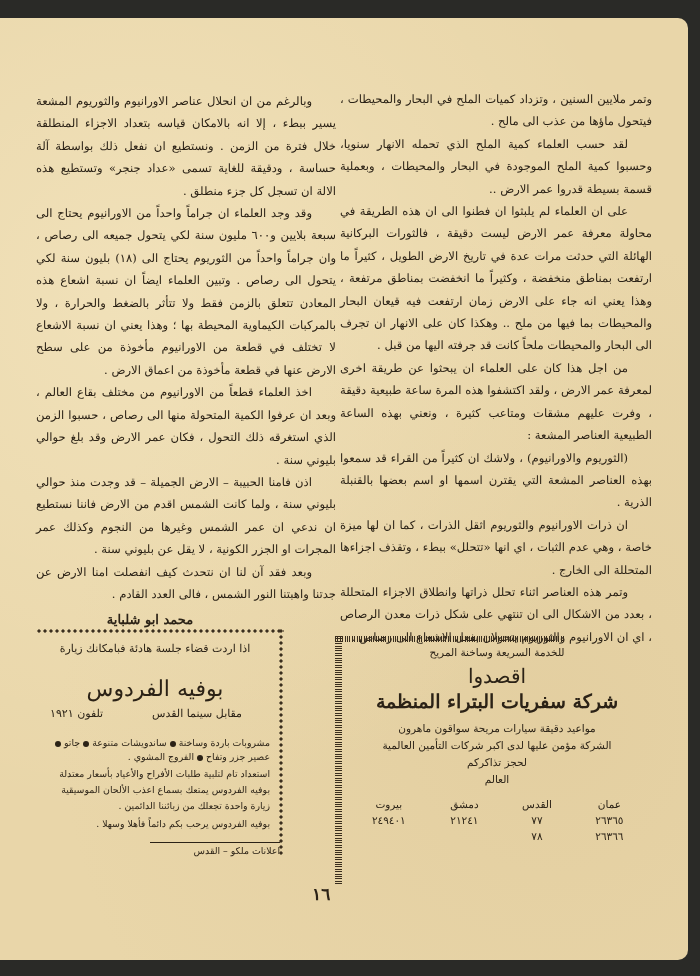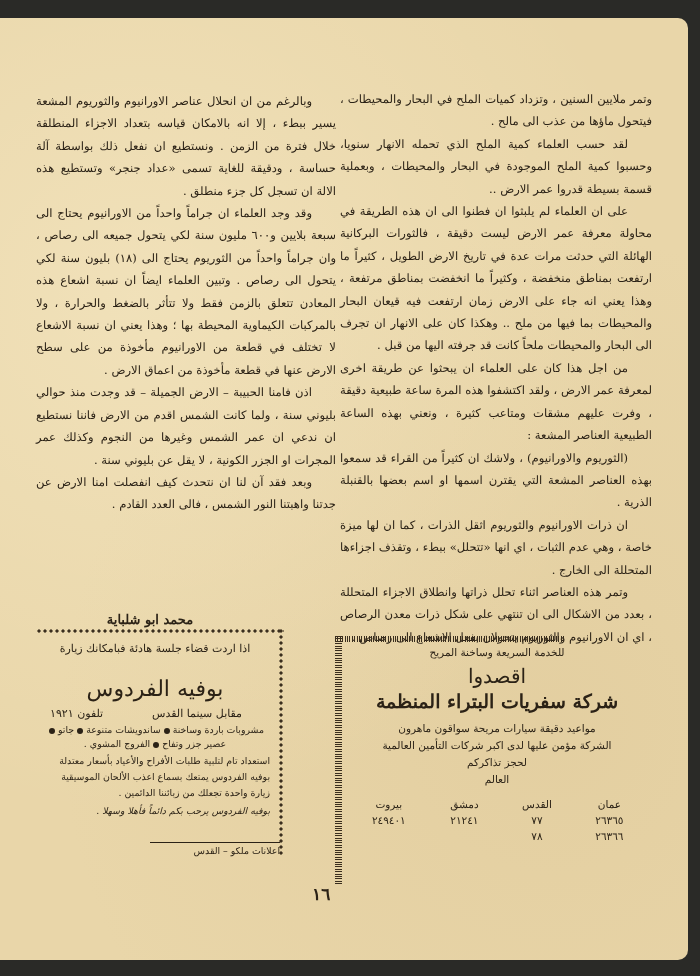--- a/index.html
+++ b/index.html
@@ -46,24 +46,24 @@
     }
     .chain-right {
       position: absolute; top: 0; right: 0; width: 6px; bottom: 0;
       background-image: radial-gradient(circle, #3a2e1e 1.4px, transparent 1.8px);
       background-size: 6px 6px;
     }
     .ad-buffet .inner { position: absolute; left: 4px; right: 14px; top: 10px; }
     .ad-buffet .intro { font-size: 11px; margin: 4px 0 21px; }
     .ad-buffet .brand { font-size: 22px; font-weight: normal; margin: 8px 0 6px; letter-spacing: 1px; }
     .ad-buffet .addr-row { display: flex; justify-content: space-between; font-size: 11px; padding: 0 28px 0 10px; }
-    .ad-buffet .menu { font-size: 9.4px; line-height: 14px; margin-top: 3px; }
+    .ad-buffet .menu { font-size: 9.4px; line-height: 14px; text-align: right; margin-top: 16px; }
     .ad-buffet .dot { display: inline-block; width: 6px; height: 6px; background: #2b2216; border-radius: 50%; margin: 0 3px; vertical-align: middle; }
     .ad-buffet .promo { font-size: 9.4px; line-height: 16px; text-align: right; margin-top: 2px; }
-    .ad-buffet .welcome { font-size: 9.4px; text-align: right; margin-top: 4px; font-style: italic; }
+    .ad-buffet .welcome { font-size: 9.4px; text-align: right; margin-top: 4px; }
     .ad-buffet .credit {
       position: absolute; right: 4px; top: 214px; width: 130px;
       border-top: 1.5px solid #2b2216; font-size: 9.4px; text-align: right; padding-top: 2px;
     }
 
     
     .ad-travel {
       position: absolute; left: 335px; top: 618px;
       width: 320px; height: 248px;
       direction: rtl; text-align: center;
@@ -100,20 +100,21 @@
     <p>على ان العلماء لم يلبثوا ان فطنوا الى ان هذه الطريقة في محاولة معرفة عمر الارض ليست دقيقة ، فالثورات البركانية الهائلة التي حدثت مرات عدة في تاريخ الارض الطويل ، كثيراً ما ارتفعت بمناطق منخفضة ، وكثيراً ما انخفضت بمناطق مرتفعة ، وهذا يعني انه جاء على الارض زمان ارتفعت فيه قيعان البحار والمحيطات بما فيها من ملح .. وهكذا كان على الانهار ان تجرف الى البحار والمحيطات ملحاً كانت قد جرفته اليها من قبل .</p>
     <p>من اجل هذا كان على العلماء ان يبحثوا عن طريقة اخرى لمعرفة عمر الارض ، ولقد اكتشفوا هذه المرة ساعة طبيعية دقيقة ، وفرت عليهم مشقات ومتاعب كثيرة ، ونعني بهذه الساعة الطبيعية العناصر المشعة :</p>
     <p>(الثوريوم والاورانيوم) ، ولاشك ان كثيراً من القراء قد سمعوا بهذه العناصر المشعة التي يقترن اسمها او اسم بعضها بالقنبلة الذرية .</p>
     <p>ان ذرات الاورانيوم والثوريوم اثقل الذرات ، كما ان لها ميزة خاصة ، وهي عدم الثبات ، اي انها «تتحلل» ببطء ، وتقذف اجزاءها المتحللة الى الخارج .</p>
     <p>وتمر هذه العناصر اثناء تحلل ذراتها وانطلاق الاجزاء المتحللة ، بعدد من الاشكال الى ان تنتهي على شكل ذرات معدن الرصاص ، اي ان الاورانيوم والثوريوم يتحولان بفعل الاشعاع الى رصاص .</p>
   </div>
 
   <div class="col col-left">
     <p>وبالرغم من ان انحلال عناصر الاورانيوم والثوريوم المشعة يسير ببطء ، إلا انه بالامكان قياسه بتعداد الاجزاء المنطلقة خلال فترة من الزمن . ونستطيع ان نفعل ذلك بواسطة آلة حساسة ، ودقيقة للغاية تسمى «عداد جنجر» وتستطيع هذه الالة ان تسجل كل جزء منطلق .</p>
     <p>وقد وجد العلماء ان جراماً واحداً من الاورانيوم يحتاج الى سبعة بلايين و٦٠٠ مليون سنة لكي يتحول جميعه الى رصاص ، وان جراماً واحداً من الثوريوم يحتاج الى (١٨) بليون سنة لكي يتحول الى رصاص . وتبين العلماء ايضاً ان نسبة اشعاع هذه المعادن تتعلق بالزمن فقط ولا تتأثر بالضغط والحرارة ، ولا بالمركبات الكيماوية المحيطة بها ؛ وهذا يعني ان نسبة الاشعاع لا تختلف في قطعة من الاورانيوم مأخوذة من على سطح الارض عنها في قطعة مأخوذة من اعماق الارض .</p>
+    <p>اخذ العلماء قطعاً من الاورانيوم من مختلف بقاع العالم ، وبعد ان عرفوا الكمية المتحولة منها الى رصاص ، حسبوا الزمن الذي استغرقه ذلك التحول ، فكان عمر الارض وقد بلغ حوالي بليوني سنة .</p>
     <p>اذن فامنا الحبيبة – الارض الجميلة – قد وجدت منذ حوالي بليوني سنة ، ولما كانت الشمس اقدم من الارض فاننا نستطيع ان ندعي ان عمر الشمس وغيرها من النجوم وكذلك عمر المجرات او الجزر الكونية ، لا يقل عن بليوني سنة .</p>
     <p>وبعد فقد آن لنا ان نتحدث كيف انفصلت امنا الارض عن جدتنا واهبتنا النور الشمس ، فالى العدد القادم .</p>
   </div>
 
   <div class="signature">محمد ابو شلباية</div>
 
   <div class="ad-buffet">
     <div class="chain-top"></div>
     <div class="chain-right"></div>
     <div class="inner">

